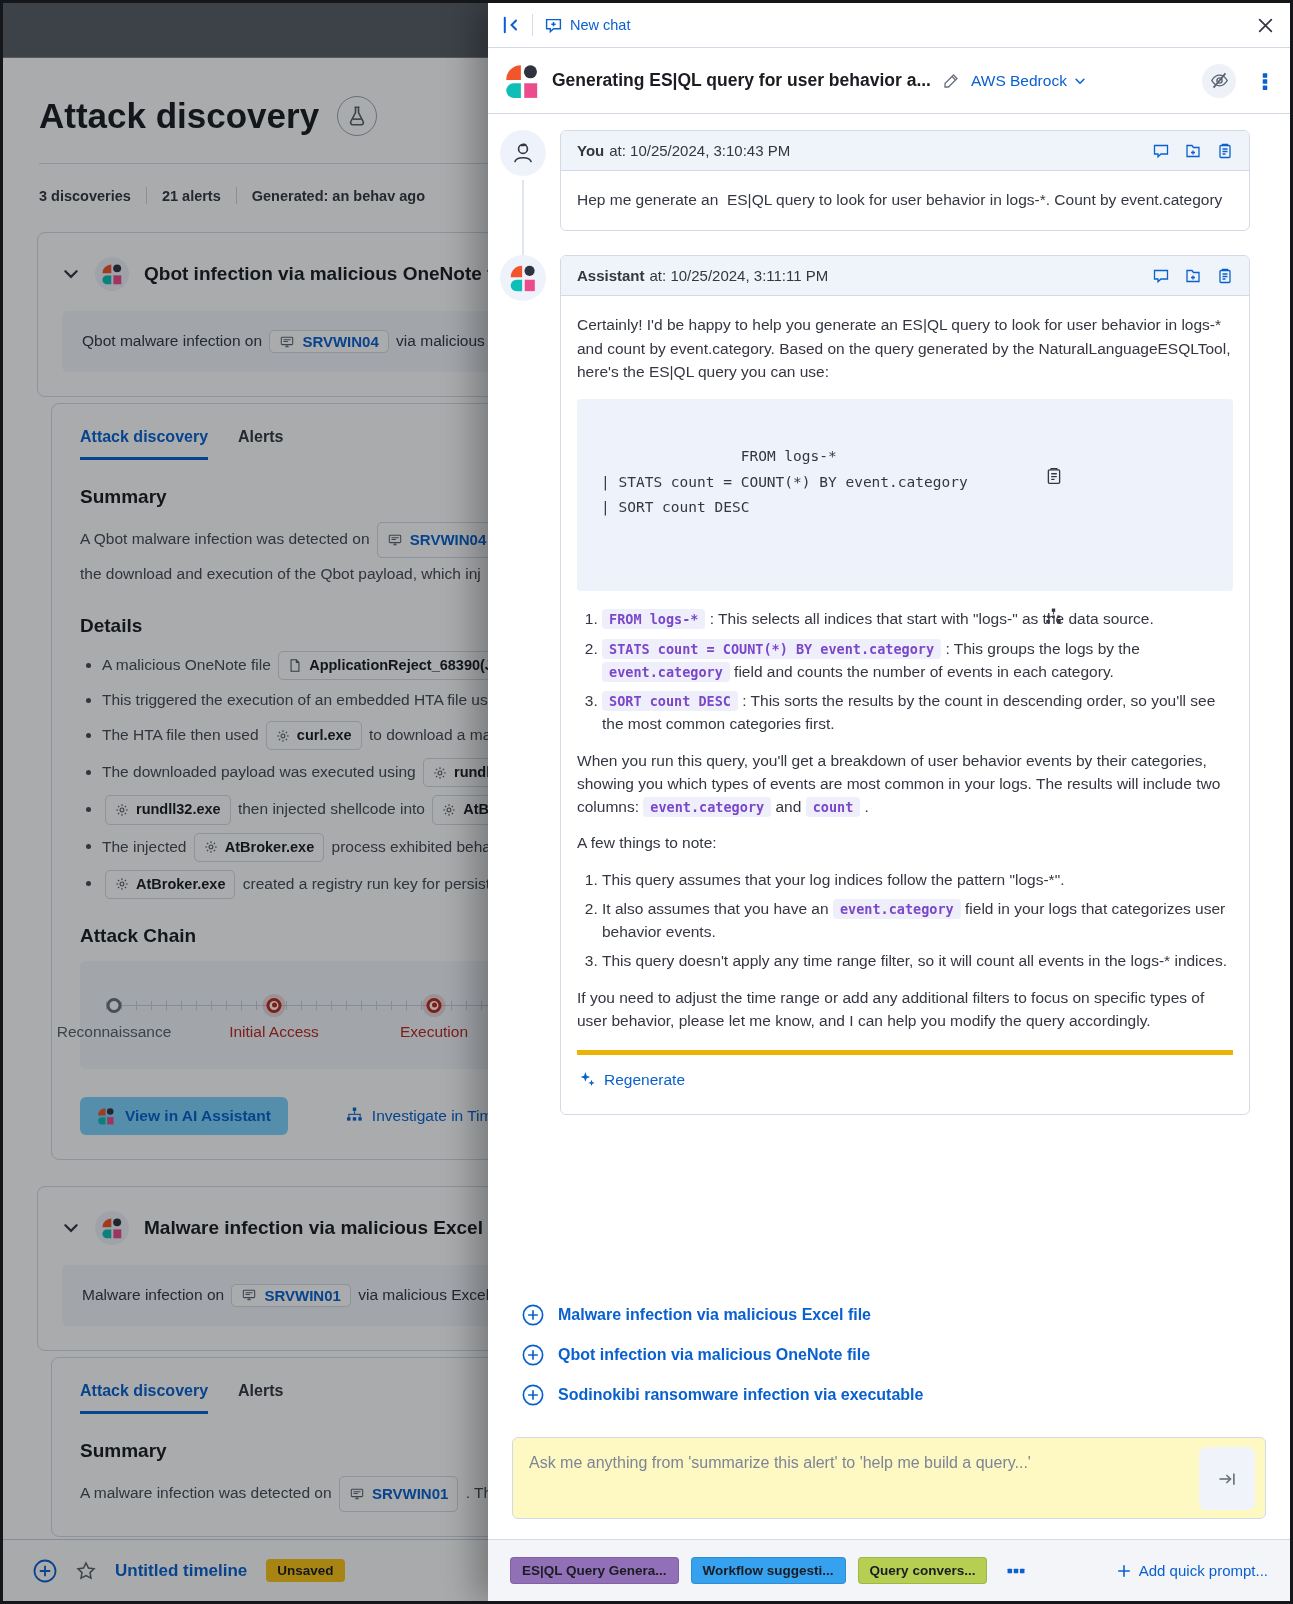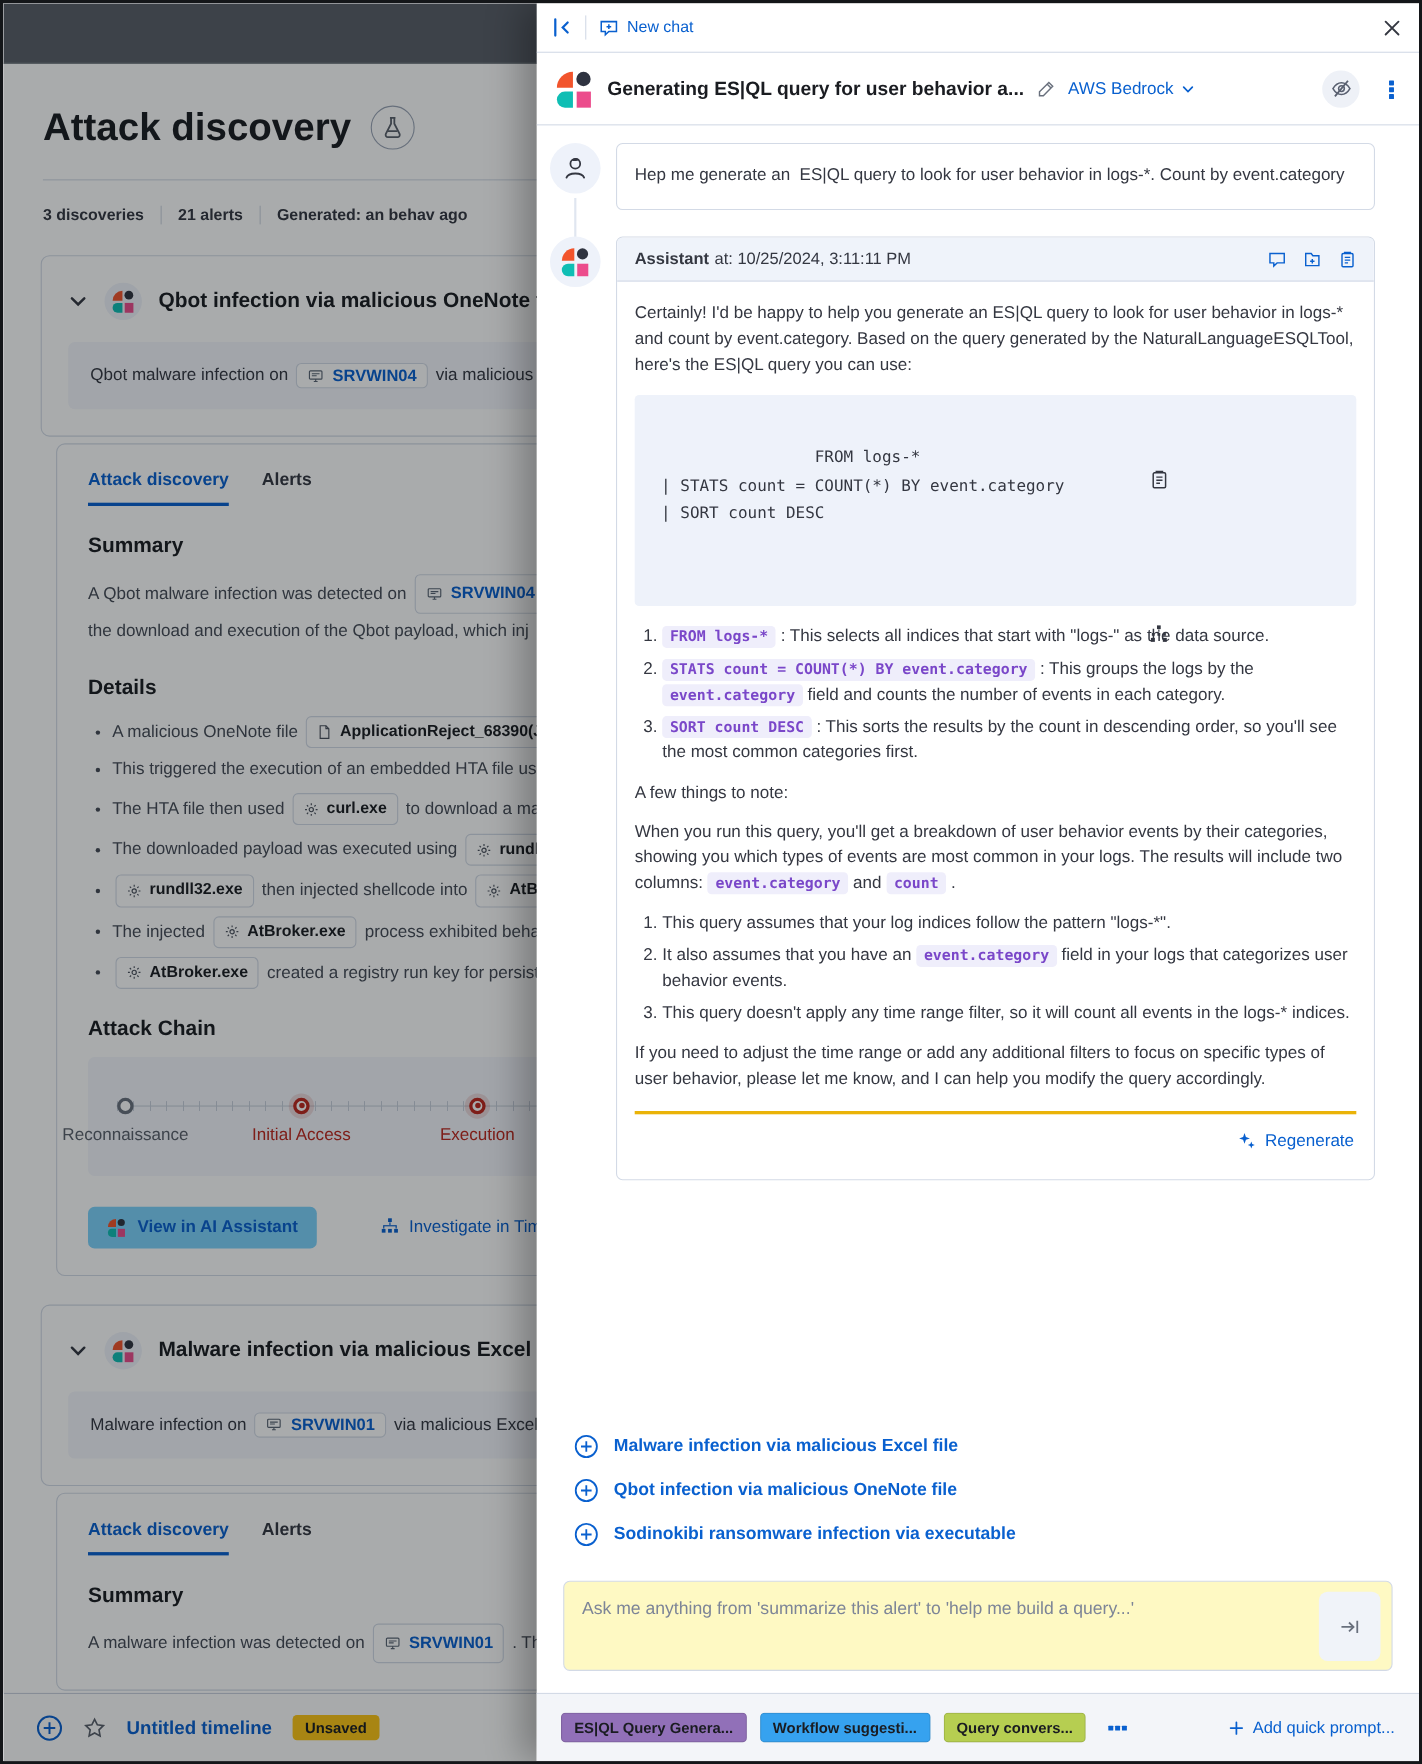--- a/index.html
+++ b/index.html
@@ -121,22 +121,22 @@
                line-height:1.75; color:#343741; white-space:pre; }
   .cb-actions { position:absolute; right:13px; top:17px; display:flex; flex-direction:column;
                 gap:22px; align-items:center; }
 
   .inline-code { font-family:"DejaVu Sans Mono",monospace; font-size:13.5px; font-weight:700;
                  color:#7a47c9; background:#efeefb; padding:2px 7px; border-radius:4px; }
 
   .c-body ol { margin:12px 0; padding-left:25px; }
   .c-body ol li { margin:6px 0; }
 
-  .regen-row { border-top:3px solid #eab308; margin-top:18px; padding:13px 2px 4px;
-               display:flex; justify-content:flex-end; }
+  .regen-row { border-top:5px solid #eab308; margin-top:18px; padding:13px 2px 4px;
+               display:flex; justify-content:flex-start; }
   .regen-btn { color:#0960CF; font-size:15.5px; font-weight:500; display:inline-flex;
                align-items:center; gap:8px; }
 
   .suggestions { flex:0 0 auto; padding:6px 0 0 22px; }
   .sugg { display:flex; align-items:center; gap:14px; height:40px; color:#0960CF;
           font-weight:600; font-size:16px; }
 
   .ask-input { margin:22px 24px 0; height:82px; border:1px solid #d3dae6; border-radius:6px;
                position:relative; flex:0 0 auto; background:#fef9c3; }
   .ask-ph { padding:16px; color:#7d8597; font-size:16px; }
@@ -449,20 +449,43 @@
           <div class="avatar-col">
             <div class="avatar">
               <svg width="26" height="26" viewBox="0 0 24 24" fill="none" stroke="#343741" stroke-width="1.5">
                 <circle cx="12" cy="8.2" r="4.1"></circle>
                 <path d="M9 5.4a4.1 4.1 0 0 1 6.6-.8c-2 1.4-4.4 1.6-6.6.8z" fill="#343741" stroke="none"></path>
                 <path d="M4.6 19.8c1.6-4.6 13.2-4.6 14.8 0" stroke-linecap="round"></path>
               </svg>
             </div>
           </div>
           <div class="c-box">
+            <div class="c-head">
+              <b>You</b>
+              <span class="ts">at: 10/25/2024, 3:10:43 PM</span>
+              <span class="c-icons">
+                <span>
+                    <svg width="16" height="16" viewBox="0 0 16 16" fill="none" stroke="#0960CF" stroke-width="1.3">
+                      <path d="M1.5 2.5h13v8.5H8l-3 2.8v-2.8H1.5z"></path>
+                    </svg>
+                  </span>
+                <span>
+                    <svg width="16" height="16" viewBox="0 0 16 16" fill="none" stroke="#0960CF" stroke-width="1.3">
+                      <path d="M2 2.5h5l1.5 2h5.5v9H2z"></path>
+                      <path d="M8 7.5v4M6 9.5h4"></path>
+                    </svg>
+                  </span>
+                <span>
+                    <svg width="16" height="16" viewBox="0 0 16 16" fill="none" stroke="#0960CF" stroke-width="1.3">
+                      <rect x="3" y="2.5" width="10" height="12" rx="1"></rect>
+                      <path d="M5.5 2.5V1.5h5v1M5.5 6h5M5.5 8.5h5M5.5 11h3"></path>
+                    </svg>
+                  </span>
+              </span>
+            </div>
             <div class="c-body pre-wrap">Hep me generate an  ES|QL query to look for user behavior in logs-*. Count by event.category</div>
           </div>
         </div>
 
         <div class="comment-row">
           <div class="avatar-col">
             <div class="avatar">
               <svg width="28" height="28" viewBox="0 0 32 32">
                   <path d="M15 2 A13 13 0 0 0 2 15 L15 15 Z" fill="#F2542C"></path>
                   <circle cx="23.5" cy="7.8" r="5.8" fill="#2f3340"></circle>
@@ -521,22 +544,22 @@
                     </svg>
                   </span>
                 </span>
               </div>
 
               <ol>
                   <li><code class="inline-code">FROM logs-*</code><span> : This selects all indices that start with "logs-" as the data source.</span></li>
                   <li><code class="inline-code">STATS count = COUNT(*) BY event.category</code><span> : This groups the logs by the </span><code class="inline-code">event.category</code><span> field and counts the number of events in each category.</span></li>
                   <li><code class="inline-code">SORT count DESC</code><span> : This sorts the results by the count in descending order, so you'll see the most common categories first.</span></li>
                 </ol>
+              <p><span>When you run this query, you'll get a breakdown of user behavior events by their categories, showing you which types of events are most common in your logs. The results will include two columns: </span><code class="inline-code">event.category</code><span> and </span><code class="inline-code">count</code><span> .</span></p>
               <p>A few things to note:</p>
-              <p><span>When you run this query, you'll get a breakdown of user behavior events by their categories, showing you which types of events are most common in your logs. The results will include two columns: </span><code class="inline-code">event.category</code><span> and </span><code class="inline-code">count</code><span> .</span></p>
               <ol>
                   <li><span>This query assumes that your log indices follow the pattern "logs-*".</span></li>
                   <li><span>It also assumes that you have an </span><code class="inline-code">event.category</code><span> field in your logs that categorizes user behavior events.</span></li>
                   <li><span>This query doesn't apply any time range filter, so it will count all events in the logs-* indices.</span></li>
                 </ol>
               <p>If you need to adjust the time range or add any additional filters to focus on specific types of user behavior, please let me know, and I can help you modify the query accordingly.</p>
 
               <div class="regen-row">
                 <span class="regen-btn">
                   <svg width="17" height="17" viewBox="0 0 16 16" fill="#0960CF">

